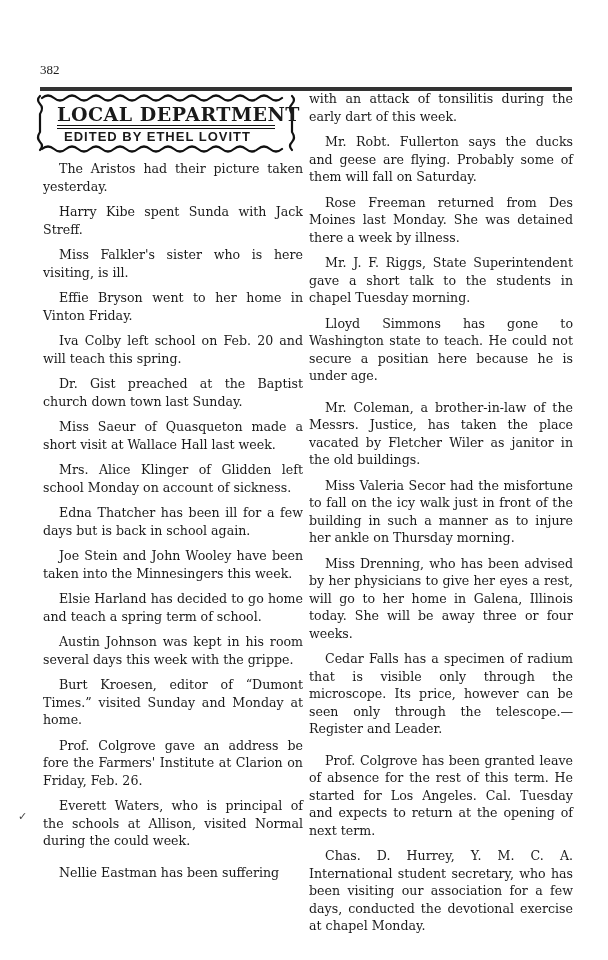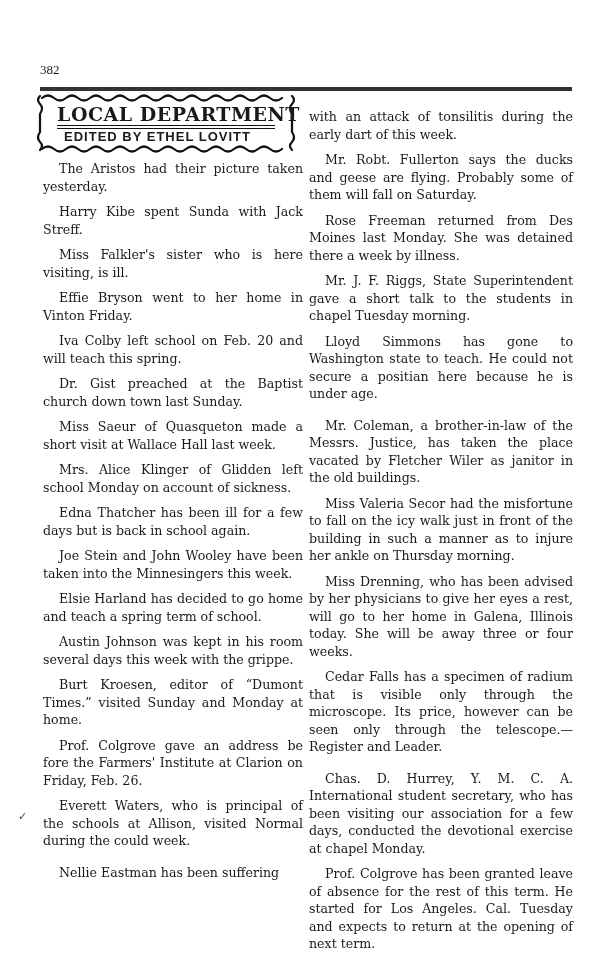--- a/index.html
+++ b/index.html
@@ -9,21 +9,21 @@
     font-family: "DejaVu Serif", "Liberation Serif", serif;
   }
   .header { position: absolute; top: 62px; left: 40px; width: 536px; height: 22px; }
   .page-num { position: absolute; left: 0; top: 0; font-size: 13px; font-family: "Liberation Serif", serif; }
   .journal-title { position: absolute; left: 0; right: 0; top: 0; text-align: center; font-size: 15px; font-weight: bold; letter-spacing: 0.5px; font-family: "DejaVu Serif", serif; }
   .rule { position: absolute; top: 87px; left: 40px; width: 532px; height: 4px; background: #333; }
   .col { position: absolute; width: 260px; font-size: 12.6px; line-height: 17.5px; text-align: justify; }
   .col.left { left: 43px; top: 160px; }
   .col.right { left: 309px; top: 90px; width: 264px; }
   .para { margin: 0 0 8px 0; text-indent: 16px; }
-  .para.cont { text-indent: 0; margin-top: 18px; }
+  .para.cont { text-indent: 0; }
   .para.tight { margin-bottom: 14px; }
   .dept-box { position: absolute; left: 32px; top: 92px; width: 268px; height: 62px; }
   .dept-box svg { position: absolute; left: 0; top: 0; }
   .dept-title { position: absolute; left: 0; right: 0; top: 11px; text-align: right; font-size: 19px; font-weight: bold; letter-spacing: 0.5px; font-family: "DejaVu Serif", serif; }
   .dept-underline { position: absolute; left: 25px; right: 25px; top: 33px; border-top: 1px solid #111; border-bottom: 1px solid #111; height: 2px; }
   .dept-editor { position: absolute; left: 0; right: 17px; top: 37px; text-align: center; font-size: 13px; font-weight: bold; letter-spacing: 1px; font-family: Liberation Sans, sans-serif; }
   .mark { position: absolute; left: 18px; top: 810px; font-size: 11px; color: #444; }
 </style>
 </head>
 <body>
@@ -71,15 +71,15 @@
 <div class="col right">
   <p class="para cont">with an attack of tonsilitis during the early dart of this week.</p>
   <p class="para">Mr. Robt. Fullerton says the ducks and geese are flying. Probably some of them will fall on Saturday.</p>
   <p class="para">Rose Freeman returned from Des Moines last Monday. She was detained there a week by illness.</p>
   <p class="para">Mr. J. F. Riggs, State Superintendent gave a short talk to the students in chapel Tuesday morning.</p>
   <p class="para tight">Lloyd Simmons has gone to Washington state to teach. He could not secure a positian here because he is under age.</p>
   <p class="para">Mr. Coleman, a brother-in-law of the Messrs. Justice, has taken the place vacated by Fletcher Wiler as janitor in the old buildings.</p>
   <p class="para">Miss Valeria Secor had the misfortune to fall on the icy walk just in front of the building in such a manner as to injure her ankle on Thursday morning.</p>
   <p class="para">Miss Drenning, who has been advised by her physicians to give her eyes a rest, will go to her home in Galena, Illinois today. She will be away three or four weeks.</p>
   <p class="para tight">Cedar Falls has a specimen of radium that is visible only through the microscope. Its price, however can be seen only through the telescope.—Register and Leader.</p>
+  <p class="para">Prof. Colgrove has been granted leave of absence for the rest of this term. He started for Los Angeles. Cal. Tuesday and expects to return at the opening of next term.</p>
   <p class="para">Chas. D. Hurrey, Y. M. C. A. International student secretary, who has been visiting our association for a few days, conducted the devotional exercise at chapel Monday.</p>
-  <p class="para">Prof. Colgrove has been granted leave of absence for the rest of this term. He started for Los Angeles. Cal. Tuesday and expects to return at the opening of next term.</p>
 </div>
 
 </body></html>

